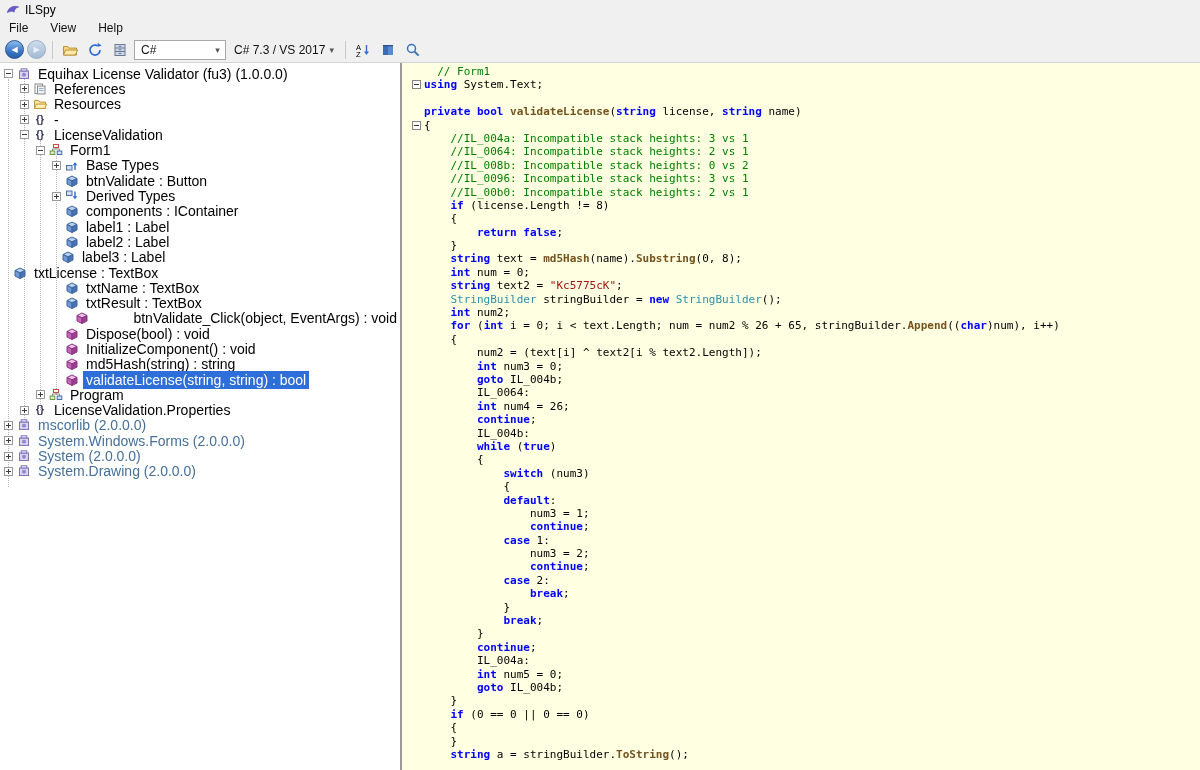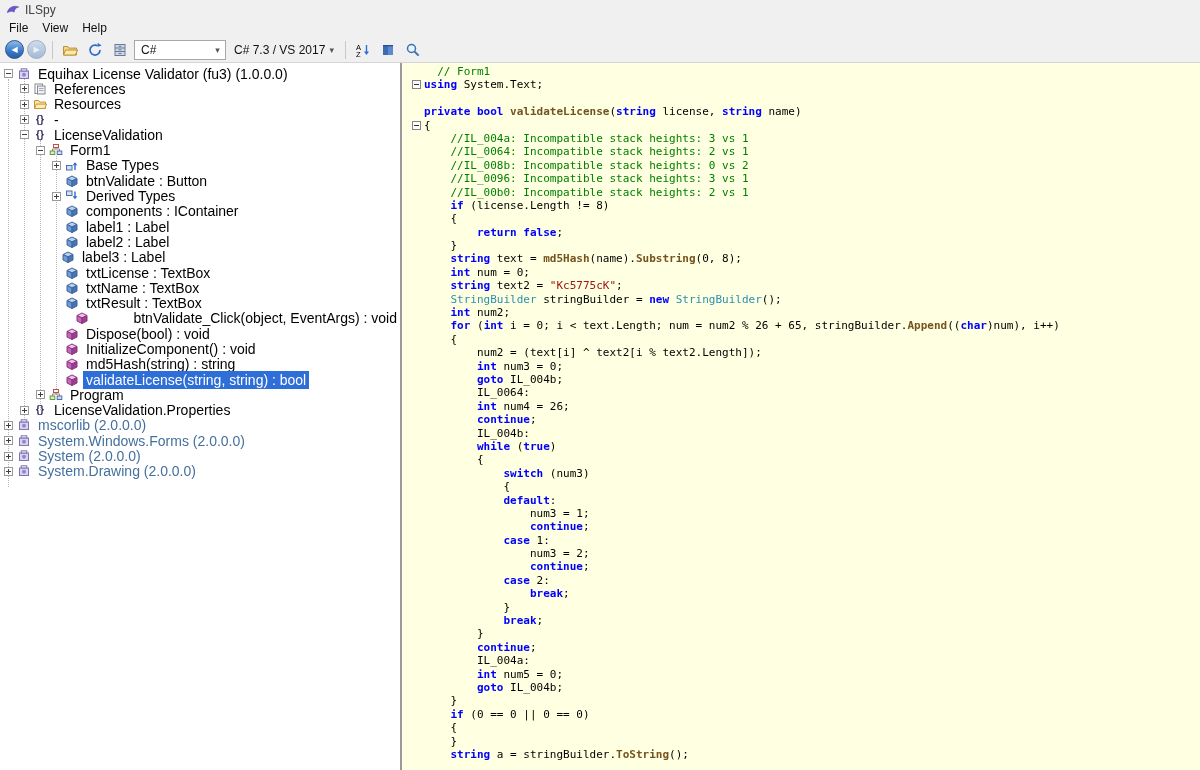--- a/index.html
+++ b/index.html
@@ -4,24 +4,24 @@
 <style>
   * { box-sizing: border-box; }
   html,body { margin:0; padding:0; }
   body { width:1200px; height:770px; overflow:hidden; font-family:"Liberation Sans","DejaVu Sans",sans-serif; background:#fff; }
   .app { position:relative; width:1200px; height:770px; background:var(--chrome-bg,#f0f0f0); overflow:hidden; }
 
   
   .titlebar { height:19px; display:flex; align-items:center; padding:0 6px; gap:5px; background:var(--chrome-bg,#f0f0f0); }
   .appicon { width:14px; height:14px; display:flex; }
   .appicon svg { width:14px; height:14px; }
-  .wtitle { font-size:12px; color:#404040; }
+  .wtitle { font-size:12px; color:#000000; }
 
   
-  .menubar { height:18px; display:flex; align-items:center; padding-left:2px; background:var(--chrome-bg,#f0f0f0); }
+  .menubar { height:18px; display:flex; align-items:center; padding-left:2px; background:var(--chrome-bg,#f0f0f0);gap:8px; }
   .menu-item { font-size:12px; color:#111; padding:1px 7px; cursor:default; }
 
   
   .toolbar { height:26px; display:flex; align-items:center; padding:0 5px; gap:3px; background:var(--chrome-bg,#f0f0f0); border-bottom:1px solid #d4d4d4; }
   .navbtn { width:19px; height:19px; border-radius:50%; background:linear-gradient(#8fbbec,#3a79c8 60%,#2a5ea6); border:1px solid #27538f; color:#fff; display:flex; align-items:center; justify-content:center; font-size:8px; line-height:1; }
   .navbtn.disabled { background:linear-gradient(#cddcee,#a3bad4); border-color:#9fadc0; color:#e9f0f8; }
   .tsep { width:1px; height:18px; background:#c8c8c8; margin:0 3px; }
   .tbtn { width:22px; height:22px; border:none; background:transparent; display:flex; align-items:center; justify-content:center; padding:0; }
   .tbtn svg { width:16px; height:16px; }
   .combo { display:flex; align-items:center; width:92px; height:20px; background:#fff; border:1px solid #a8a8a8; padding-left:6px; font-size:12px; color:#111; }
@@ -284,21 +284,21 @@
         <span class="expsp"></span>
         <span class="ticon">
           <svg viewBox="0 0 14 14">
             <path d="M7 2 L12 4.5 L7 7 L2 4.5 Z" fill="#b7d0f0" stroke="#3f649c"></path>
             <path d="M2 4.5 L7 7 L7 12.5 L2 10 Z" fill="#6f9bd6" stroke="#3f649c"></path>
             <path d="M12 4.5 L7 7 L7 12.5 L12 10 Z" fill="#4674b5" stroke="#3f649c"></path>
           </svg>
         </span>
         <span class="tlabel">label3 : Label</span>
       </div>
-      <div class="tree-row" style="padding-left: 52px;">
+      <div class="tree-row" style="">
         <span class="expsp"></span>
         <span class="ticon">
           <svg viewBox="0 0 14 14">
             <path d="M7 2 L12 4.5 L7 7 L2 4.5 Z" fill="#b7d0f0" stroke="#3f649c"></path>
             <path d="M2 4.5 L7 7 L7 12.5 L2 10 Z" fill="#6f9bd6" stroke="#3f649c"></path>
             <path d="M12 4.5 L7 7 L7 12.5 L12 10 Z" fill="#4674b5" stroke="#3f649c"></path>
           </svg>
         </span>
         <span class="tlabel">txtLicense : TextBox</span>
       </div>

